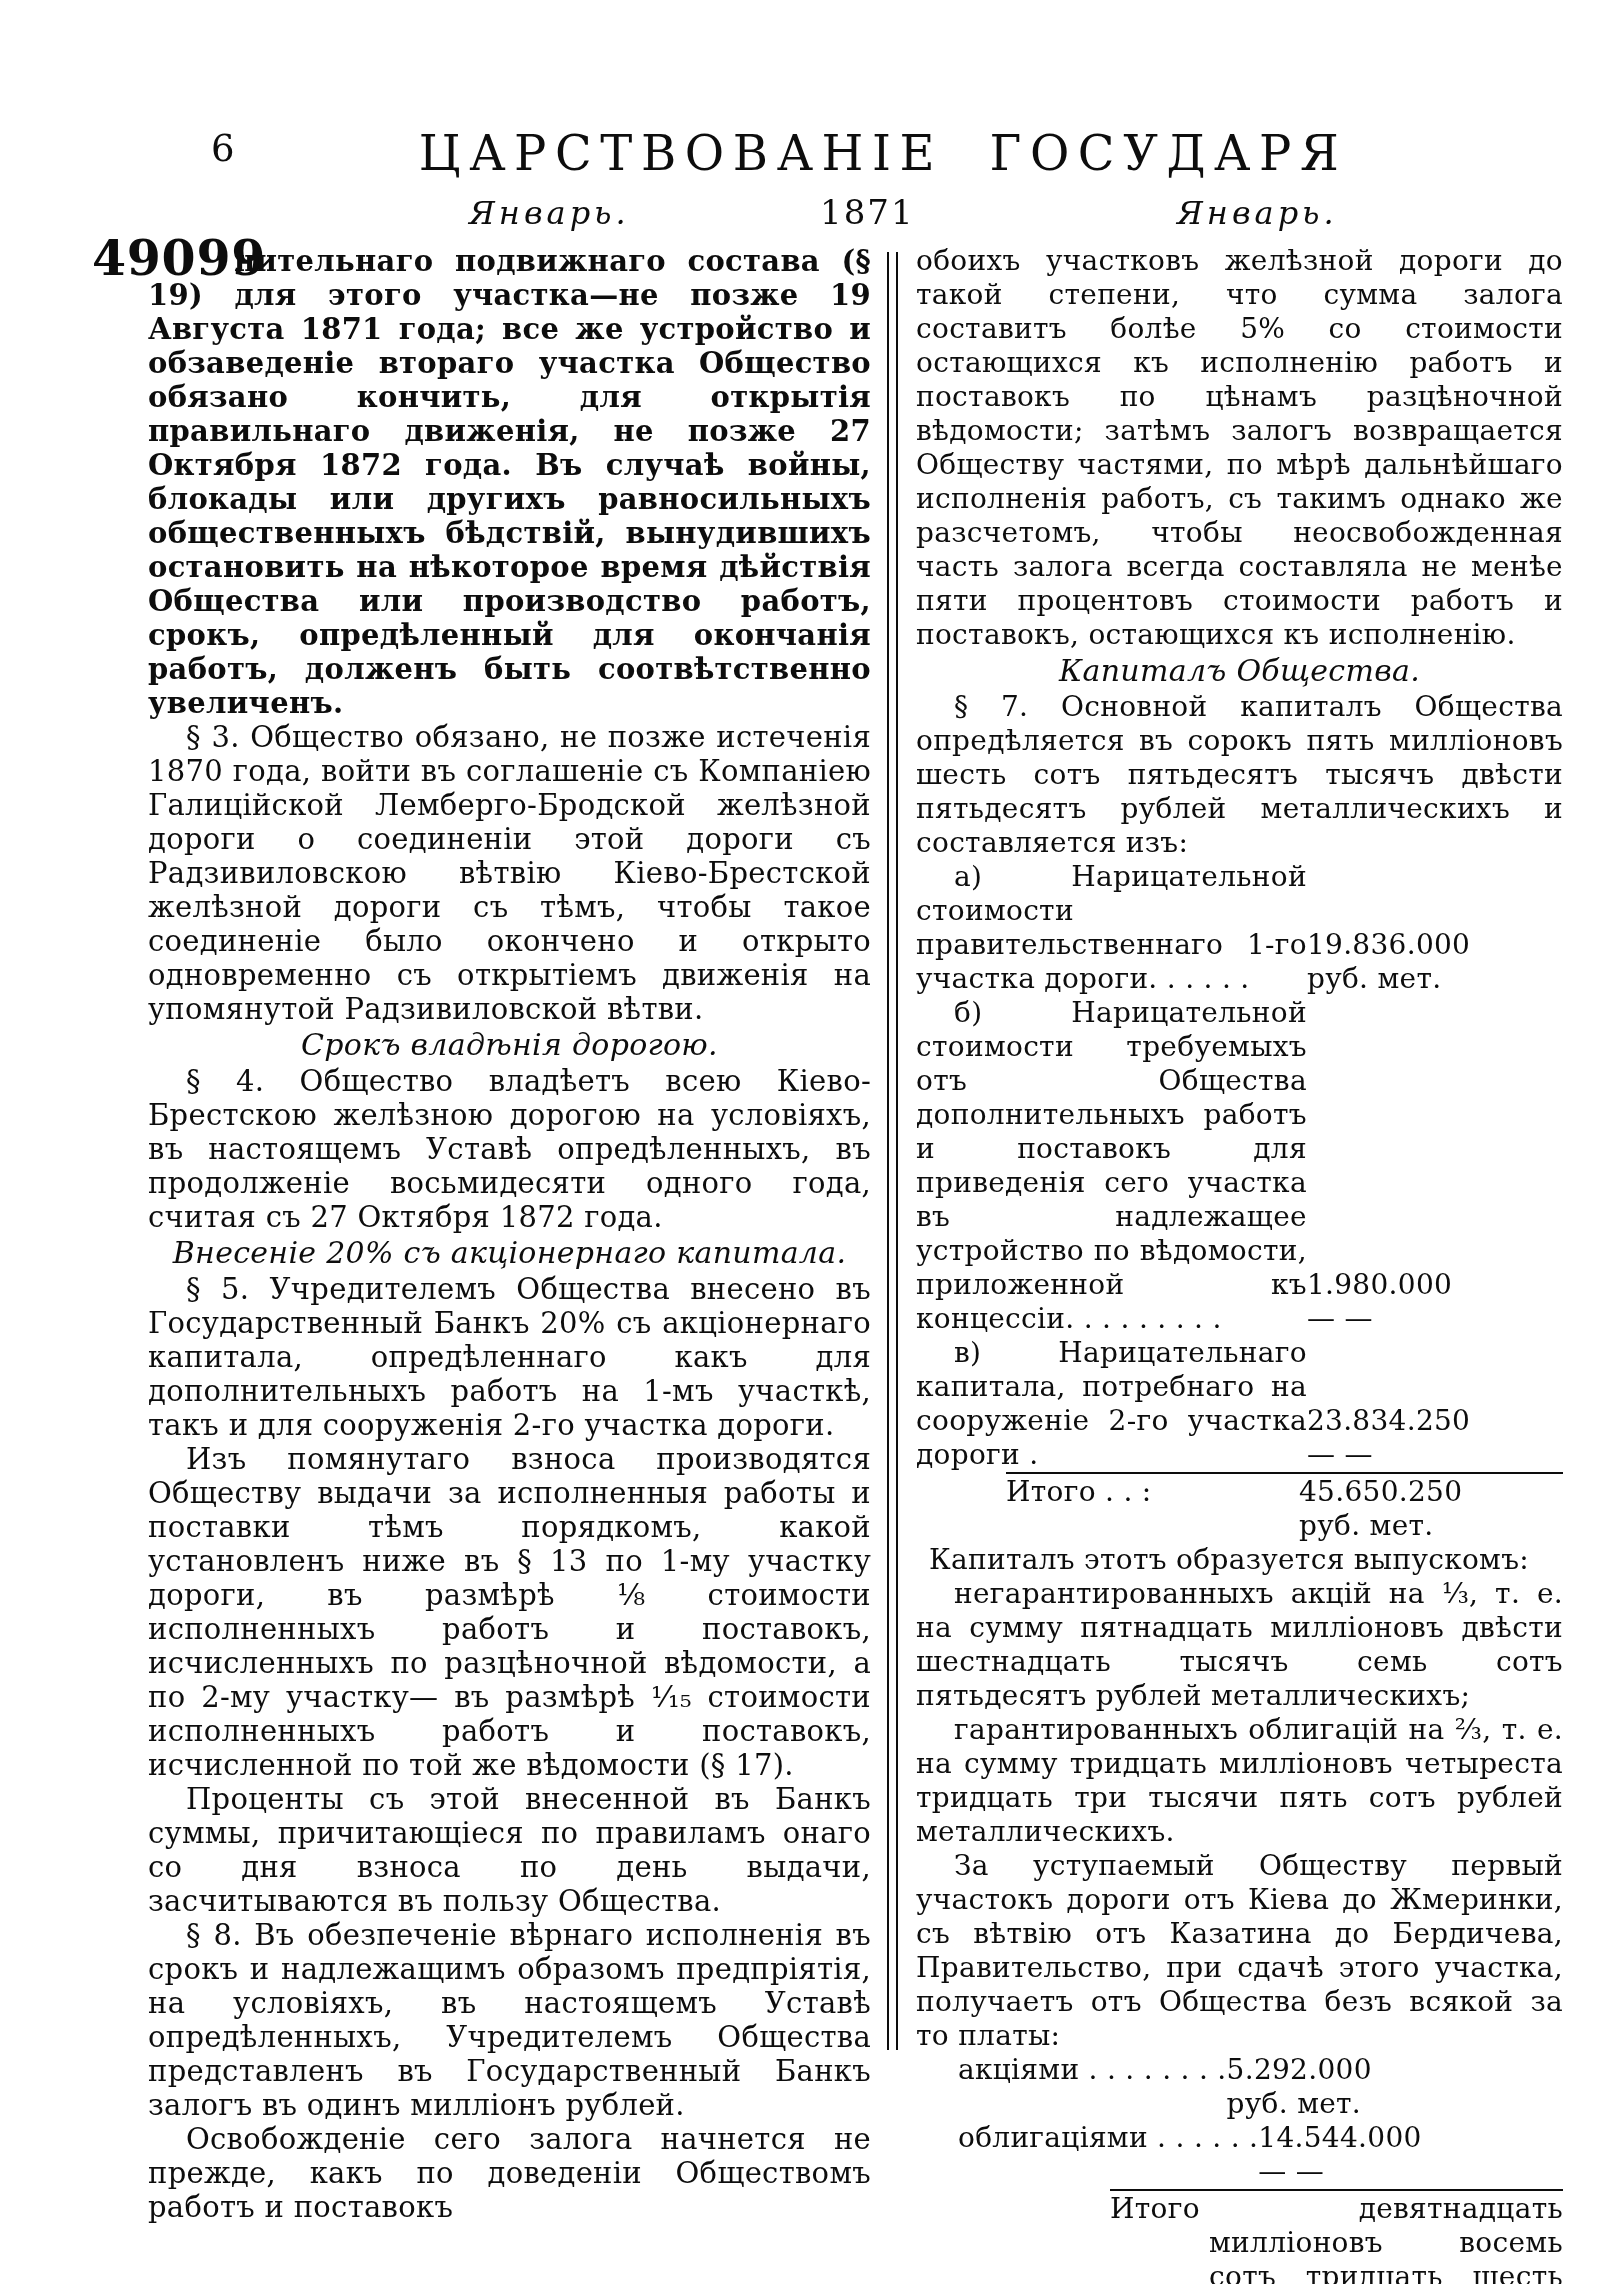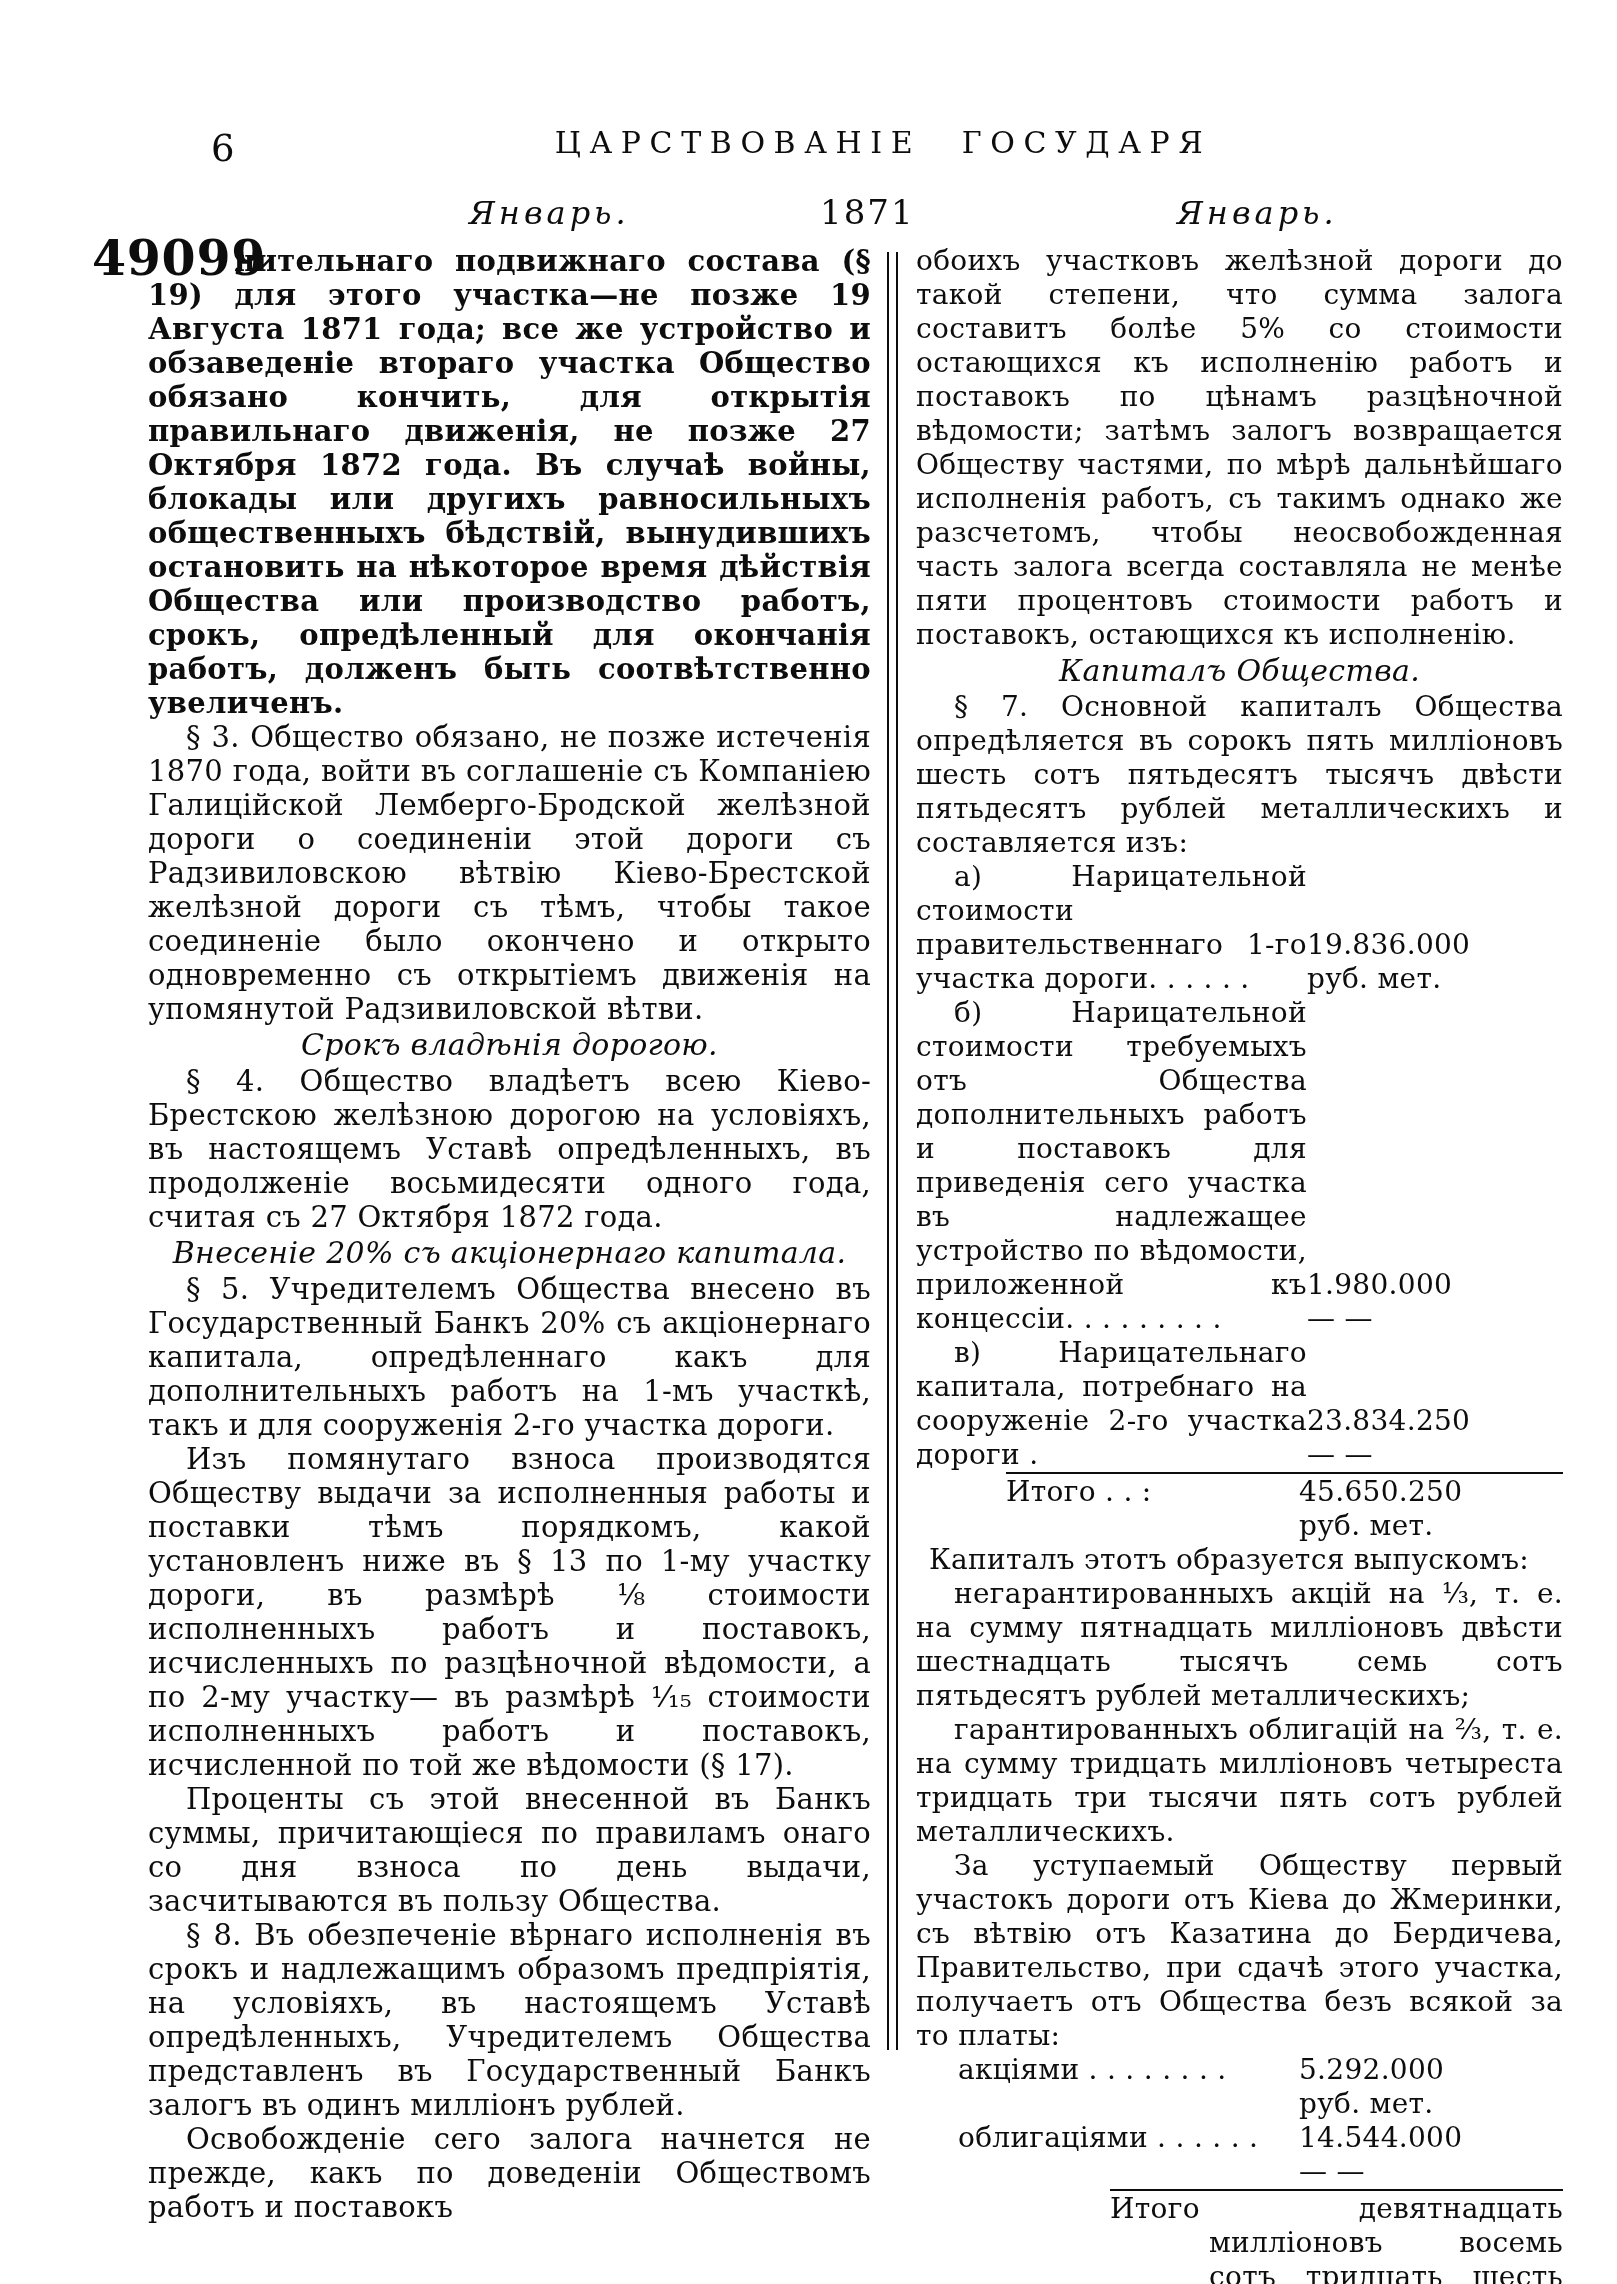--- a/index.html
+++ b/index.html
@@ -7,21 +7,21 @@
     width:1618px; height:2284px; background:#ffffff; color:#0d0d0d;
     font-family:"DejaVu Serif", "Liberation Serif", serif;
     -webkit-font-smoothing:antialiased;
   }
   .page { position:relative; width:1618px; height:2284px; overflow:hidden; background:#ffffff; }
 
   
   .page-num { position:absolute; left:211px; top:127px; font-size:37px; }
   .running-title {
     position:absolute; left:211px; top:125px; width:1344px; text-align:center;
-    font-size:30px; letter-spacing:8.6px; word-spacing:22.4px; white-space:nowrap;
+    font-size:48px; letter-spacing:8.6px; word-spacing:22.4px; white-space:nowrap;
   }
   .month-left  { position:absolute; left:469px;  top:194px; font-size:32px; font-style:italic; letter-spacing:4px; }
   .year-center { position:absolute; left:820px; top:192px; font-size:34px; letter-spacing:2px; }
   .month-right { position:absolute; left:1177px; top:194px; font-size:32px; font-style:italic; letter-spacing:4px; }
 
   .act-number {
     position:absolute; left:92px; top:229px;
     font-size:49px; font-weight:bold; letter-spacing:0.7px;
   }
 
@@ -41,21 +41,21 @@
   .section-heading {
     margin:2px 0; text-align:center; font-style:italic; font-size:30px; text-indent:0;
   }
 
   
   .fin-item { display:flex; justify-content:space-between; align-items:flex-end; }
   .fin-label { width:403px; text-align:justify; text-indent:38px; }
   .amount-cell { display:flex; justify-content:space-between; width:264px; white-space:nowrap;flex-direction:column; }
   .total-row { margin-left:90px; border-top:2.6px solid #0d0d0d; padding-top:0.7px;
                display:flex; justify-content:space-between; align-items:baseline; }
-  .pay-row { display:flex; justify-content:space-between; align-items:baseline; }
+  .pay-row { display:flex; align-items:baseline; }
   .pay-label { padding-left:42px; white-space:nowrap; }
   .total-words {
     margin-left:194px; border-top:2.6px solid #0d0d0d; padding-top:1.3px;
     padding-left:99px; text-indent:-99px; text-align:justify;
   }
 </style>
 </head>
 <body>
 
 <div class="page">

